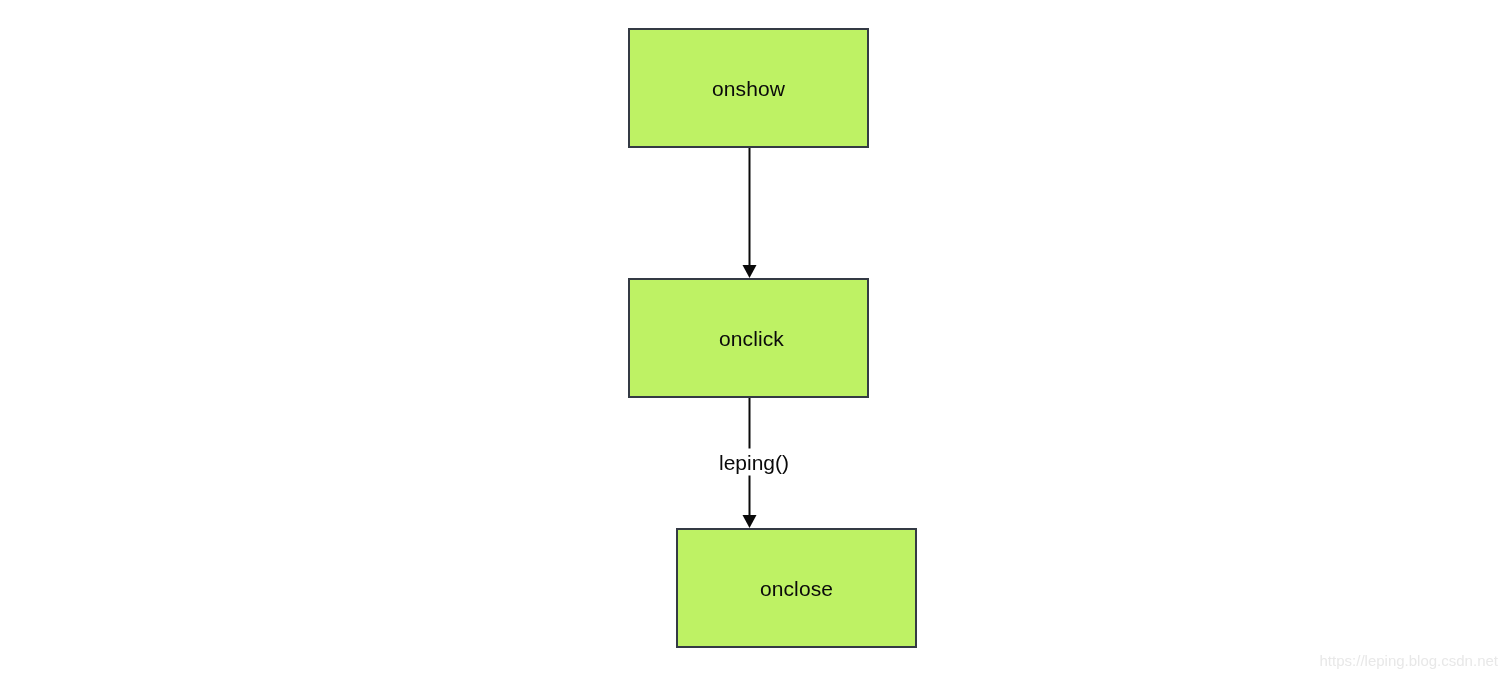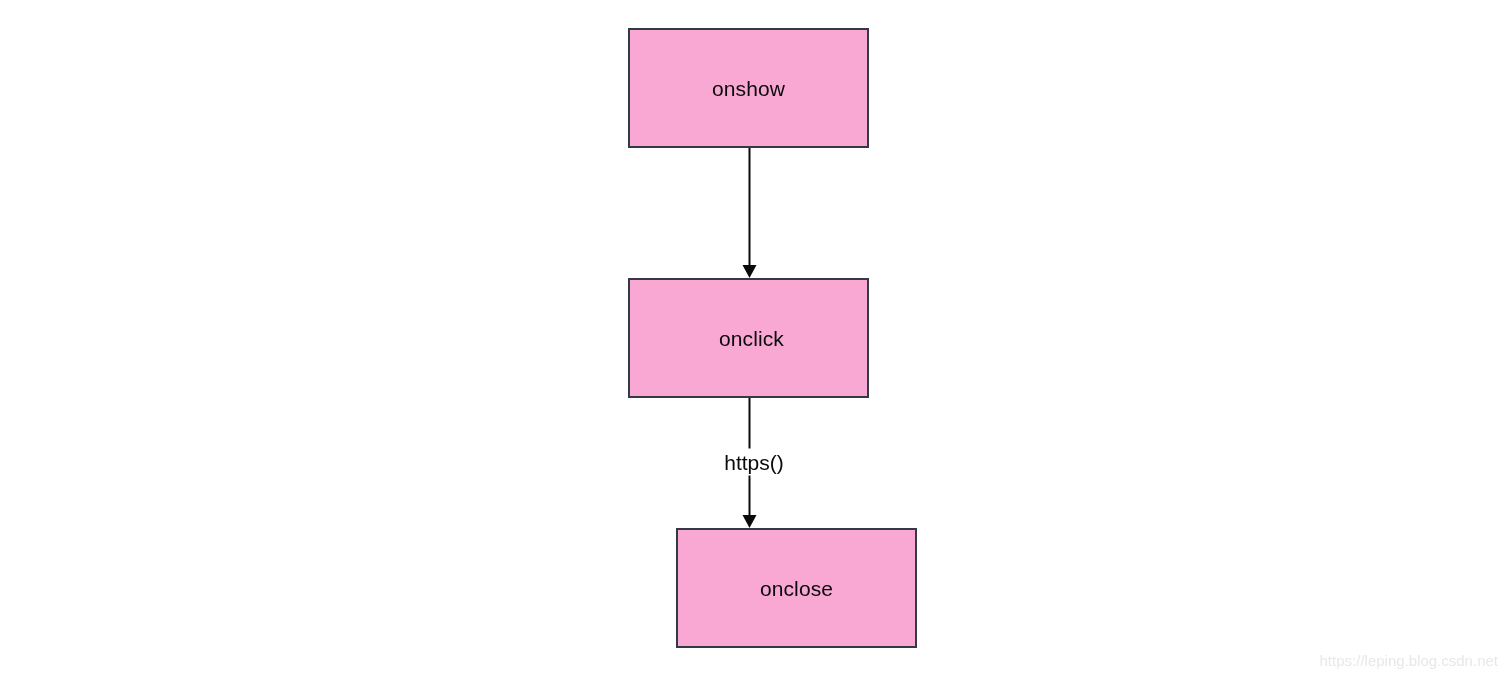--- a/index.html
+++ b/index.html
@@ -18,21 +18,21 @@
     background: #ffffff;
     overflow: hidden;
   }
 
   
   .node {
     position: absolute;
     box-sizing: border-box;
     width: 241px;
     height: 120px;
-    background: #f9a8d4;
+    background: #bef264;
     border: 2px solid #343a44;
     display: flex;
     align-items: center;
     justify-content: center;
   }
   .node-label {
     font-size: 21px;
     line-height: 1;
     color: #0a0a0a;
     letter-spacing: 0.1px;
@@ -113,17 +113,17 @@
   </div>
 
   <div class="node" id="node-onclick">
     <span class="node-label">onclick</span>
   </div>
 
   <div class="node" id="node-onclose">
     <span class="node-label">onclose</span>
   </div>
 
-  <div class="edge-label" id="edge-label-close">https()</div>
+  <div class="edge-label" id="edge-label-close">leping()</div>
 
   <div id="watermark">https://leping.blog.csdn.net</div>
 
 </div>
 
 </body></html>

